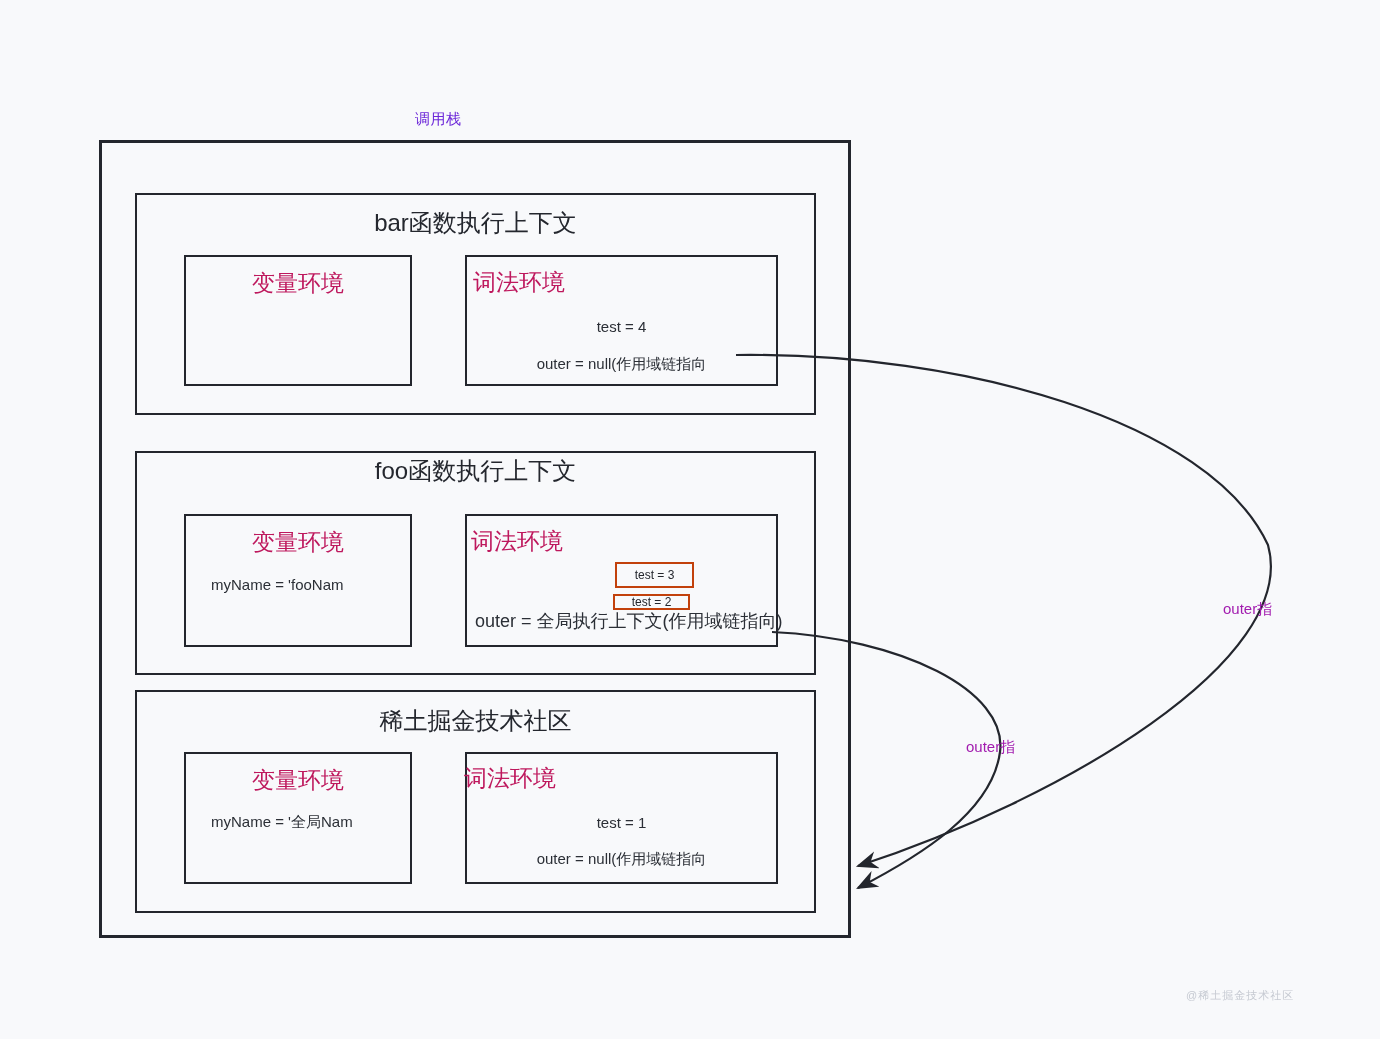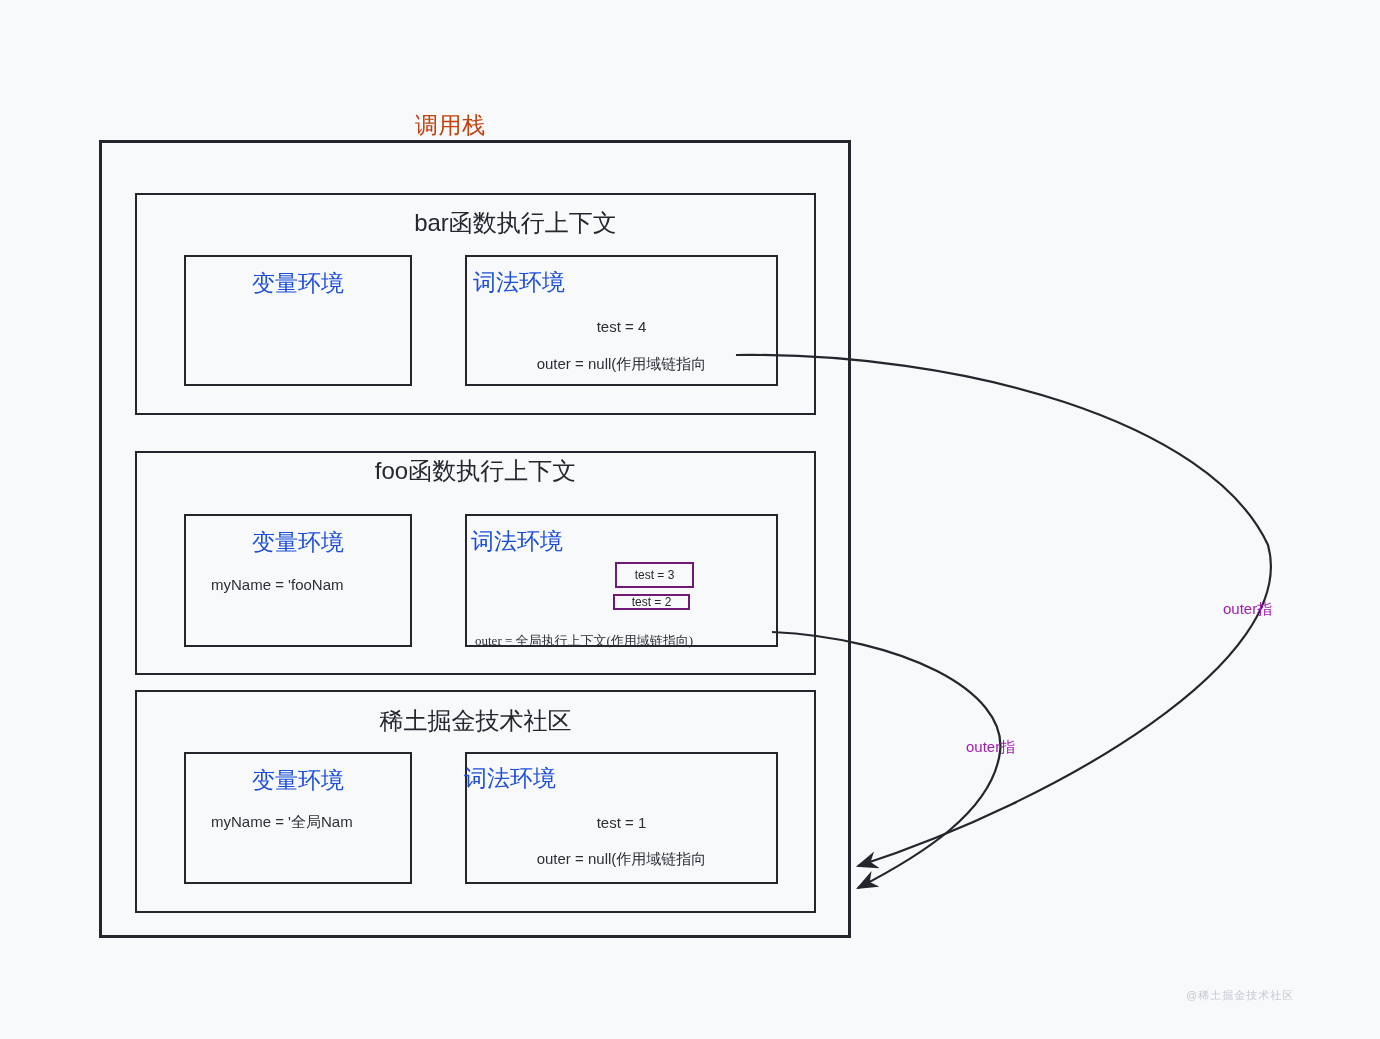--- a/index.html
+++ b/index.html
@@ -28,37 +28,37 @@
     background: transparent;
   }
   .frame-thin {
     border: 2px solid #23262d;
     background: transparent;
   }
 
   
   .stack-title {
     position: absolute;
-    font-size: 23px;
+    font-size: 15px;
     letter-spacing: 0.5px;
-    color: #c2410c;
+    color: #6d28d9;
     white-space: nowrap;
   }
   .ctx-title {
     position: absolute;
     width: 100%;
     text-align: center;
     font-size: 24px;
     color: #24272e;
     white-space: nowrap;
   }
   .env-title {
     position: absolute;
     font-size: 23px;
-    color: #1d4ed8;
+    color: #be185d;
     white-space: nowrap;
   }
   .env-title.center {
     width: 100%;
     text-align: center;
     left: 0;
   }
 
   
   .row {
@@ -80,21 +80,21 @@
   }
   .row-clip > span {
     font-size: 15px;
     color: #2b2f36;
     white-space: nowrap;
   }
 
   
   .minibox {
     position: absolute;
-    border: 2px solid #701a75;
+    border: 2px solid #c2410c;
     box-sizing: border-box;
     display: flex;
     align-items: center;
     justify-content: center;
     font-size: 12px;
     color: #23262d;
     background: transparent;
   }
 
   
@@ -124,21 +124,21 @@
 </style>
 </head>
 <body>
 
 <div id="stage">
 
   <div class="stack-title" style="left:415px; top:110px;">调用栈</div>
 
   <div class="abs frame" style="left:99px; top:140px; width:752px; height:798px;"></div>
 
-  <div class="abs frame-thin" style="left:135px; top:193px; width:681px; height:222px;padding-left:40px;">
+  <div class="abs frame-thin" style="left:135px; top:193px; width:681px; height:222px;">
 
     <div class="ctx-title" style="top:12px;">bar函数执行上下文</div>
 
     <div class="abs frame-thin" style="left:47px; top:60px; width:228px; height:131px;">
       <div class="env-title center" style="top:11px;">变量环境</div>
     </div>
 
     <div class="abs frame-thin" style="left:328px; top:60px; width:313px; height:131px;">
       <div class="env-title" style="left:6px; top:10px;">词法环境</div>
       <div class="row center" style="top:61px;">test =  4</div>
@@ -156,21 +156,21 @@
         <span>myName = 'fooNam</span>
       </div>
     </div>
 
     <div class="abs frame-thin" style="left:328px; top:61px; width:313px; height:133px;">
       <div class="env-title" style="left:4px; top:10px;">词法环境</div>
 
       <div class="minibox" style="left:148px; top:46px; width:79px; height:26px;">test = 3</div>
       <div class="minibox" style="left:146px; top:78px; width:77px; height:16px;">test =  2</div>
 
-      <div class="row" style="left:8px; top:116px; font-size:13px;font-family:Liberation Serif, serif;">outer = 全局执行上下文(作用域链指向)</div>
+      <div class="row" style="left:8px; top:93px; font-size:18px;">outer = 全局执行上下文(作用域链指向)</div>
     </div>
   </div>
 
   <div class="abs frame-thin" style="left:135px; top:690px; width:681px; height:223px;">
 
     <div class="ctx-title" style="top:13px;">稀土掘金技术社区</div>
 
     <div class="abs frame-thin" style="left:47px; top:60px; width:228px; height:132px;">
       <div class="env-title center" style="top:11px;">变量环境</div>
       <div class="row-clip" style="left:25px; top:59px; width:186px;">

